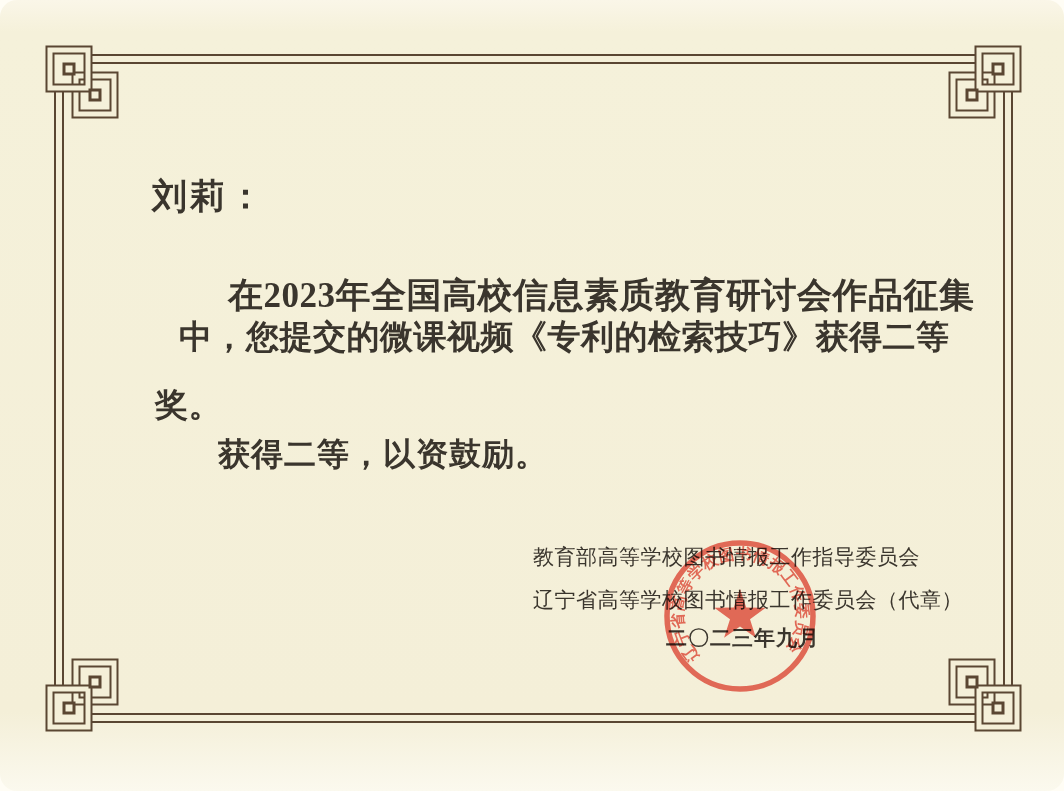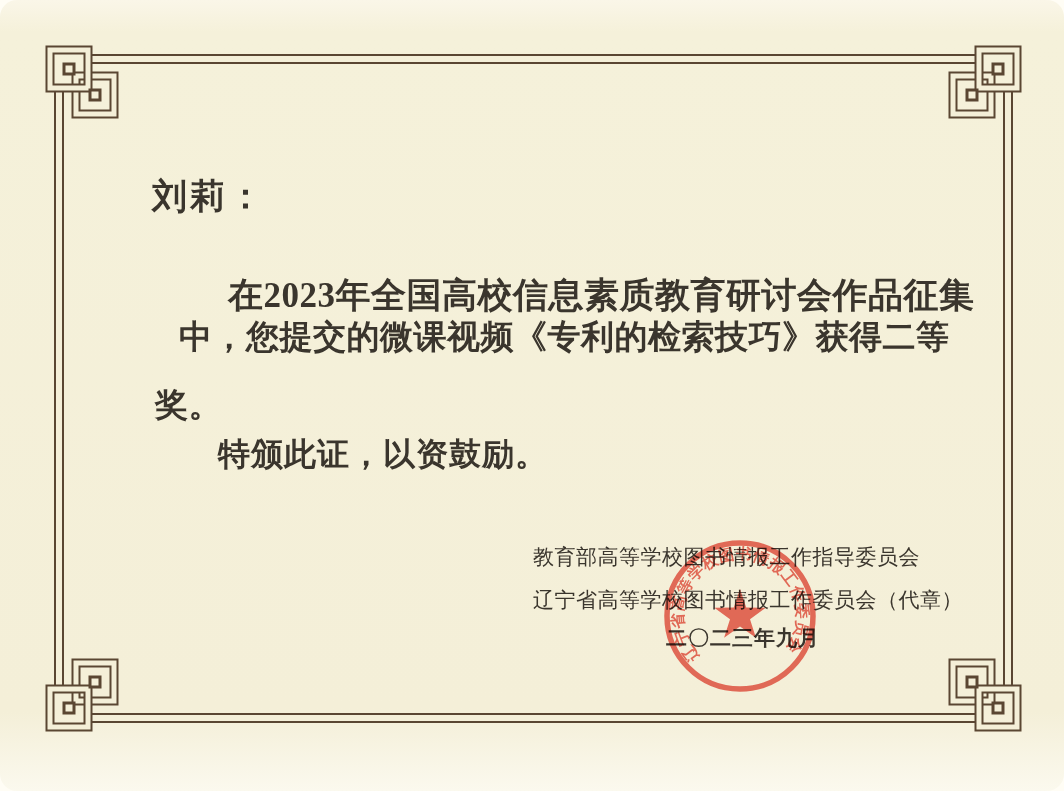--- a/index.html
+++ b/index.html
@@ -86,21 +86,21 @@
       <use href="#dot10" x="967" y="677"></use>
     </g>
   </svg>
 
   <div class="txt recipient">刘莉：</div>
 
   <div class="txt body1">在2023年全国高校信息素质教育研讨会作品征集</div>
   <div class="txt body2">中，您提交的微课视频《专利的检索技巧》获得二等</div>
   <div class="txt body3">奖。</div>
 
-  <div class="txt closing">特颁此证，以资鼓励。</div>
+  <div class="txt closing">获得二等，以资鼓励。</div>
 
   <div class="txt issuer2">辽宁省高等学校图书情报工作委员会（代章）</div>
   <div class="txt issuer1">教育部高等学校图书情报工作指导委员会</div>
   <div class="txt dateline">二〇二三年九月</div>
 
   <svg class="seal-svg" width="1064" height="791" viewBox="0 0 1064 791" aria-hidden="true">
     <g transform="translate(740,616)" opacity="0.85">
       <circle r="73" fill="none" stroke="#e8574b" stroke-width="5.5"></circle>
       <polygon fill="#e8574b" points="0,-27 6.2,-8.5 25.7,-8.3 10,3.2 15.9,21.8 0,10.5 -15.9,21.8 -10,3.2 -25.7,-8.3 -6.2,-8.5"></polygon>
       <path id="sealTextPath" d="M -40.3 40.3 A 57 57 0 1 1 40.3 40.3" fill="none"></path>

